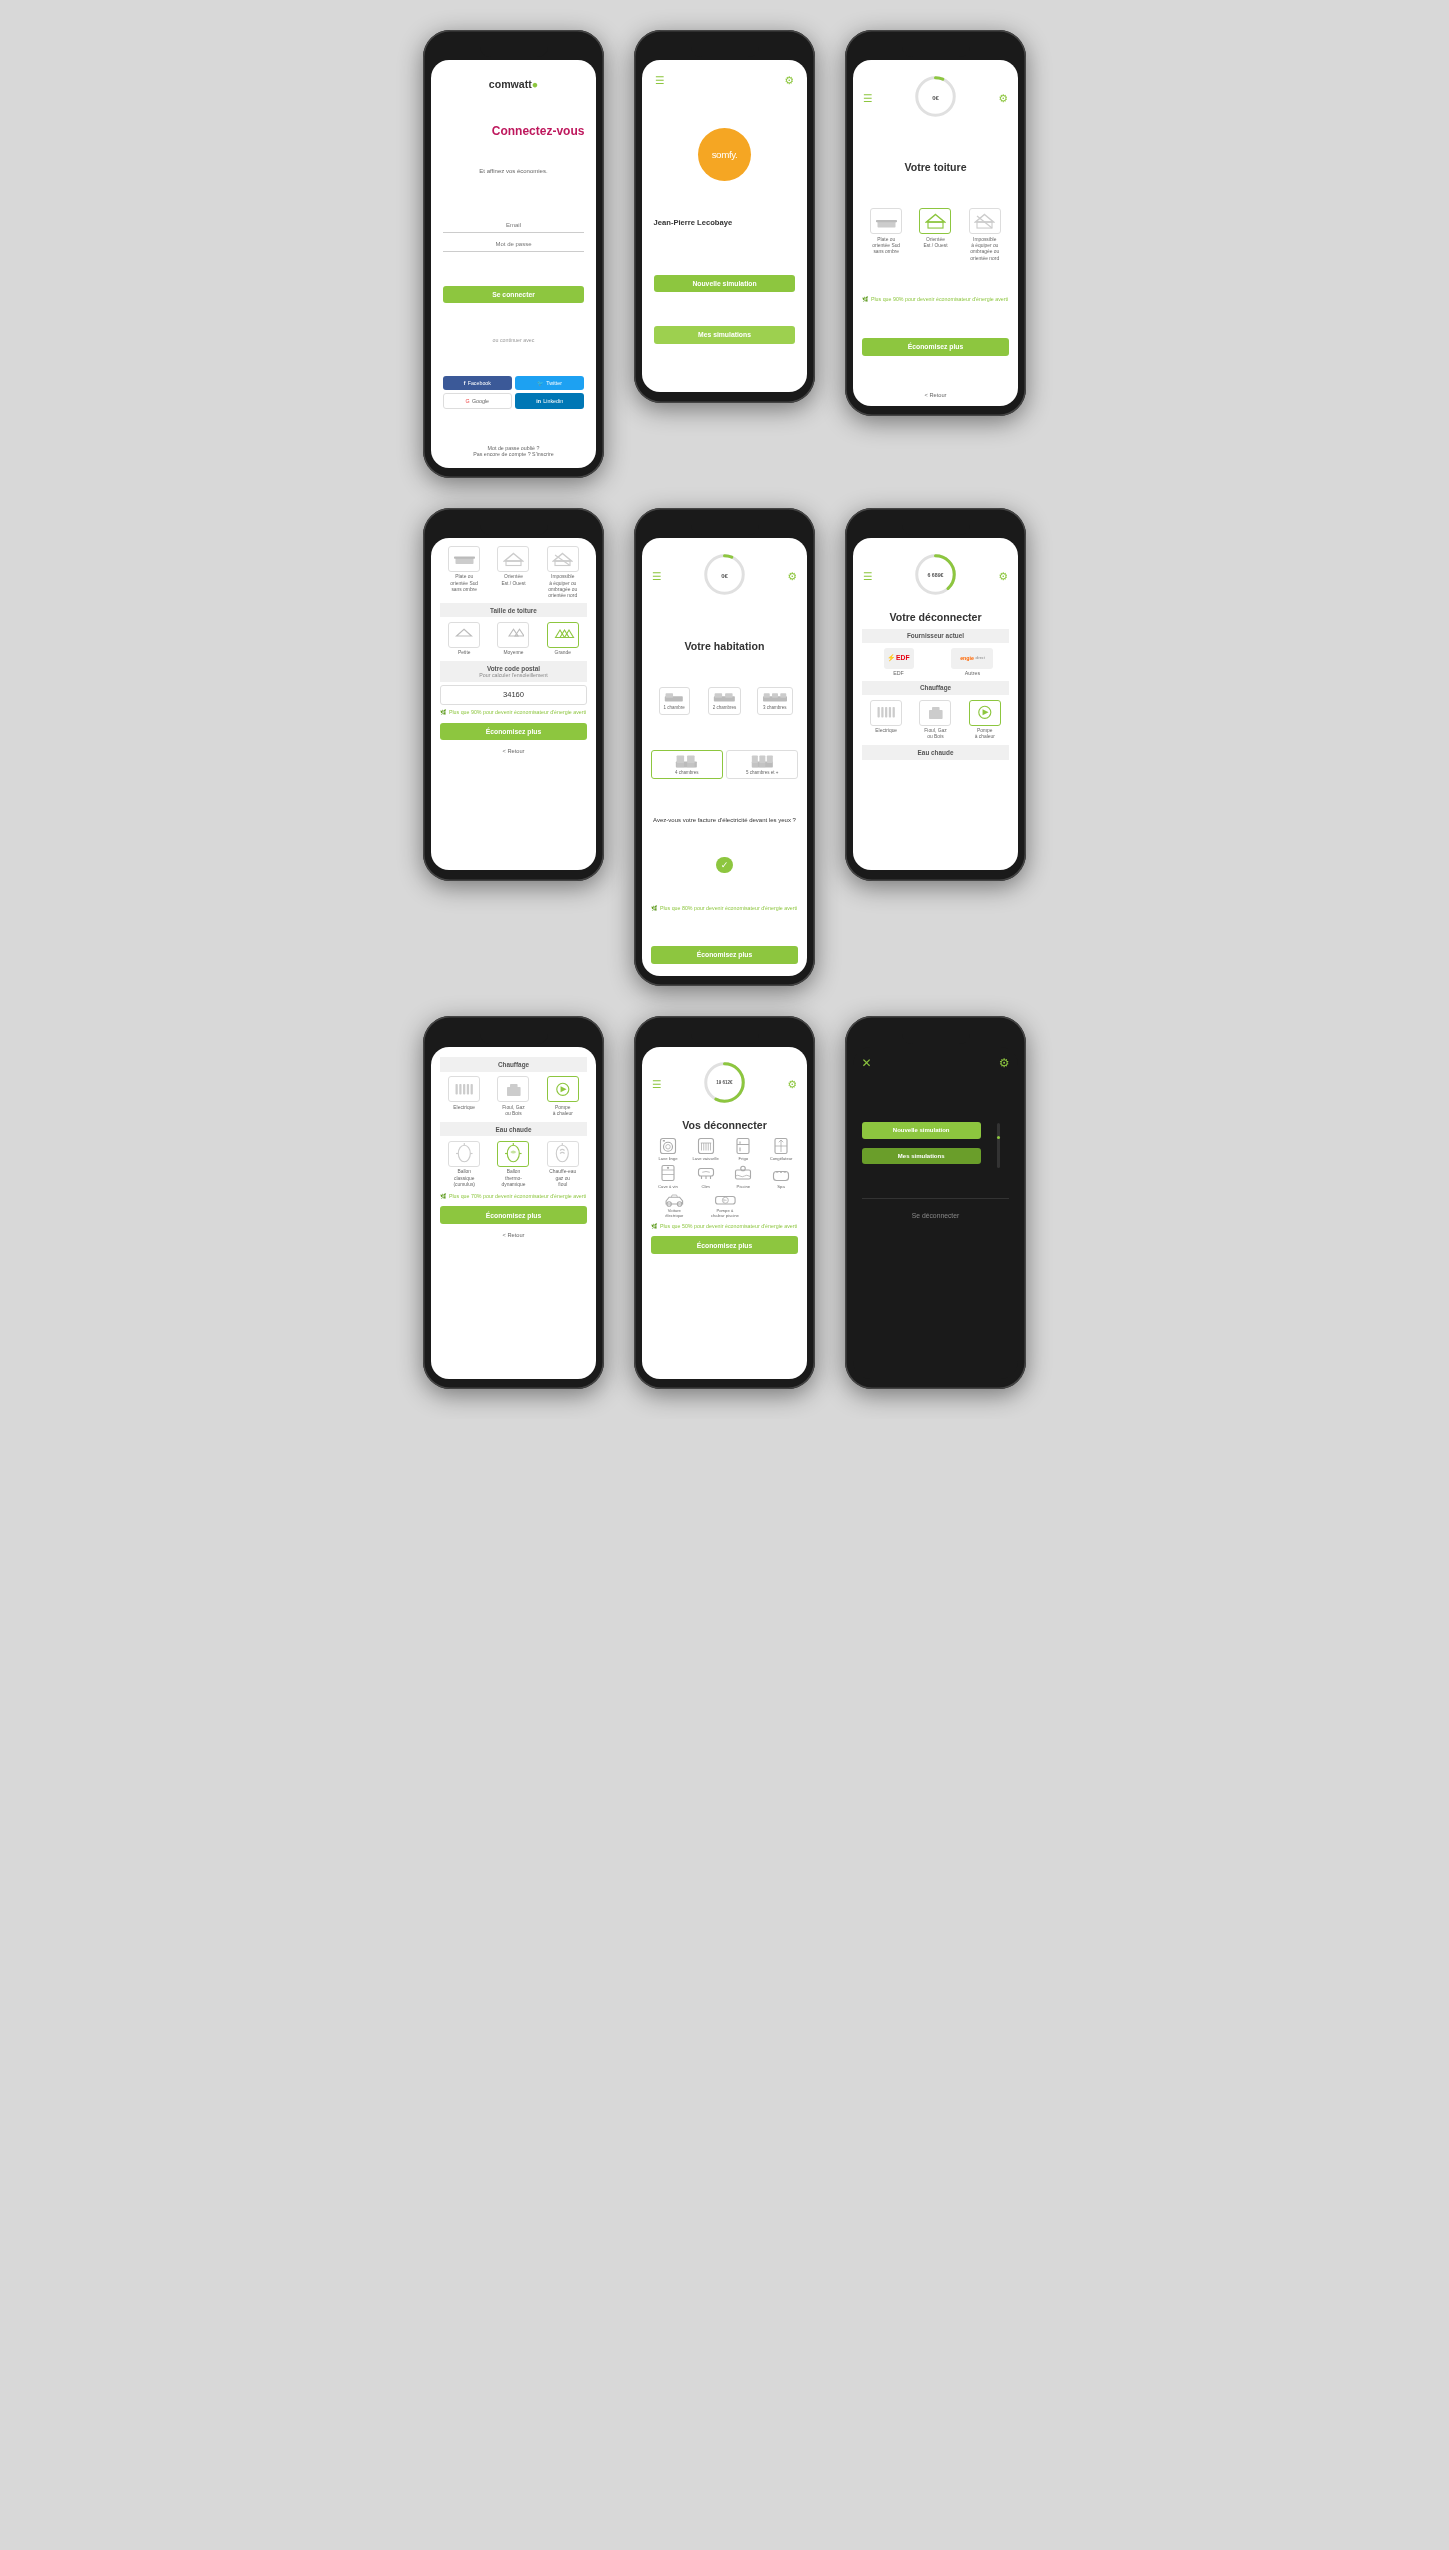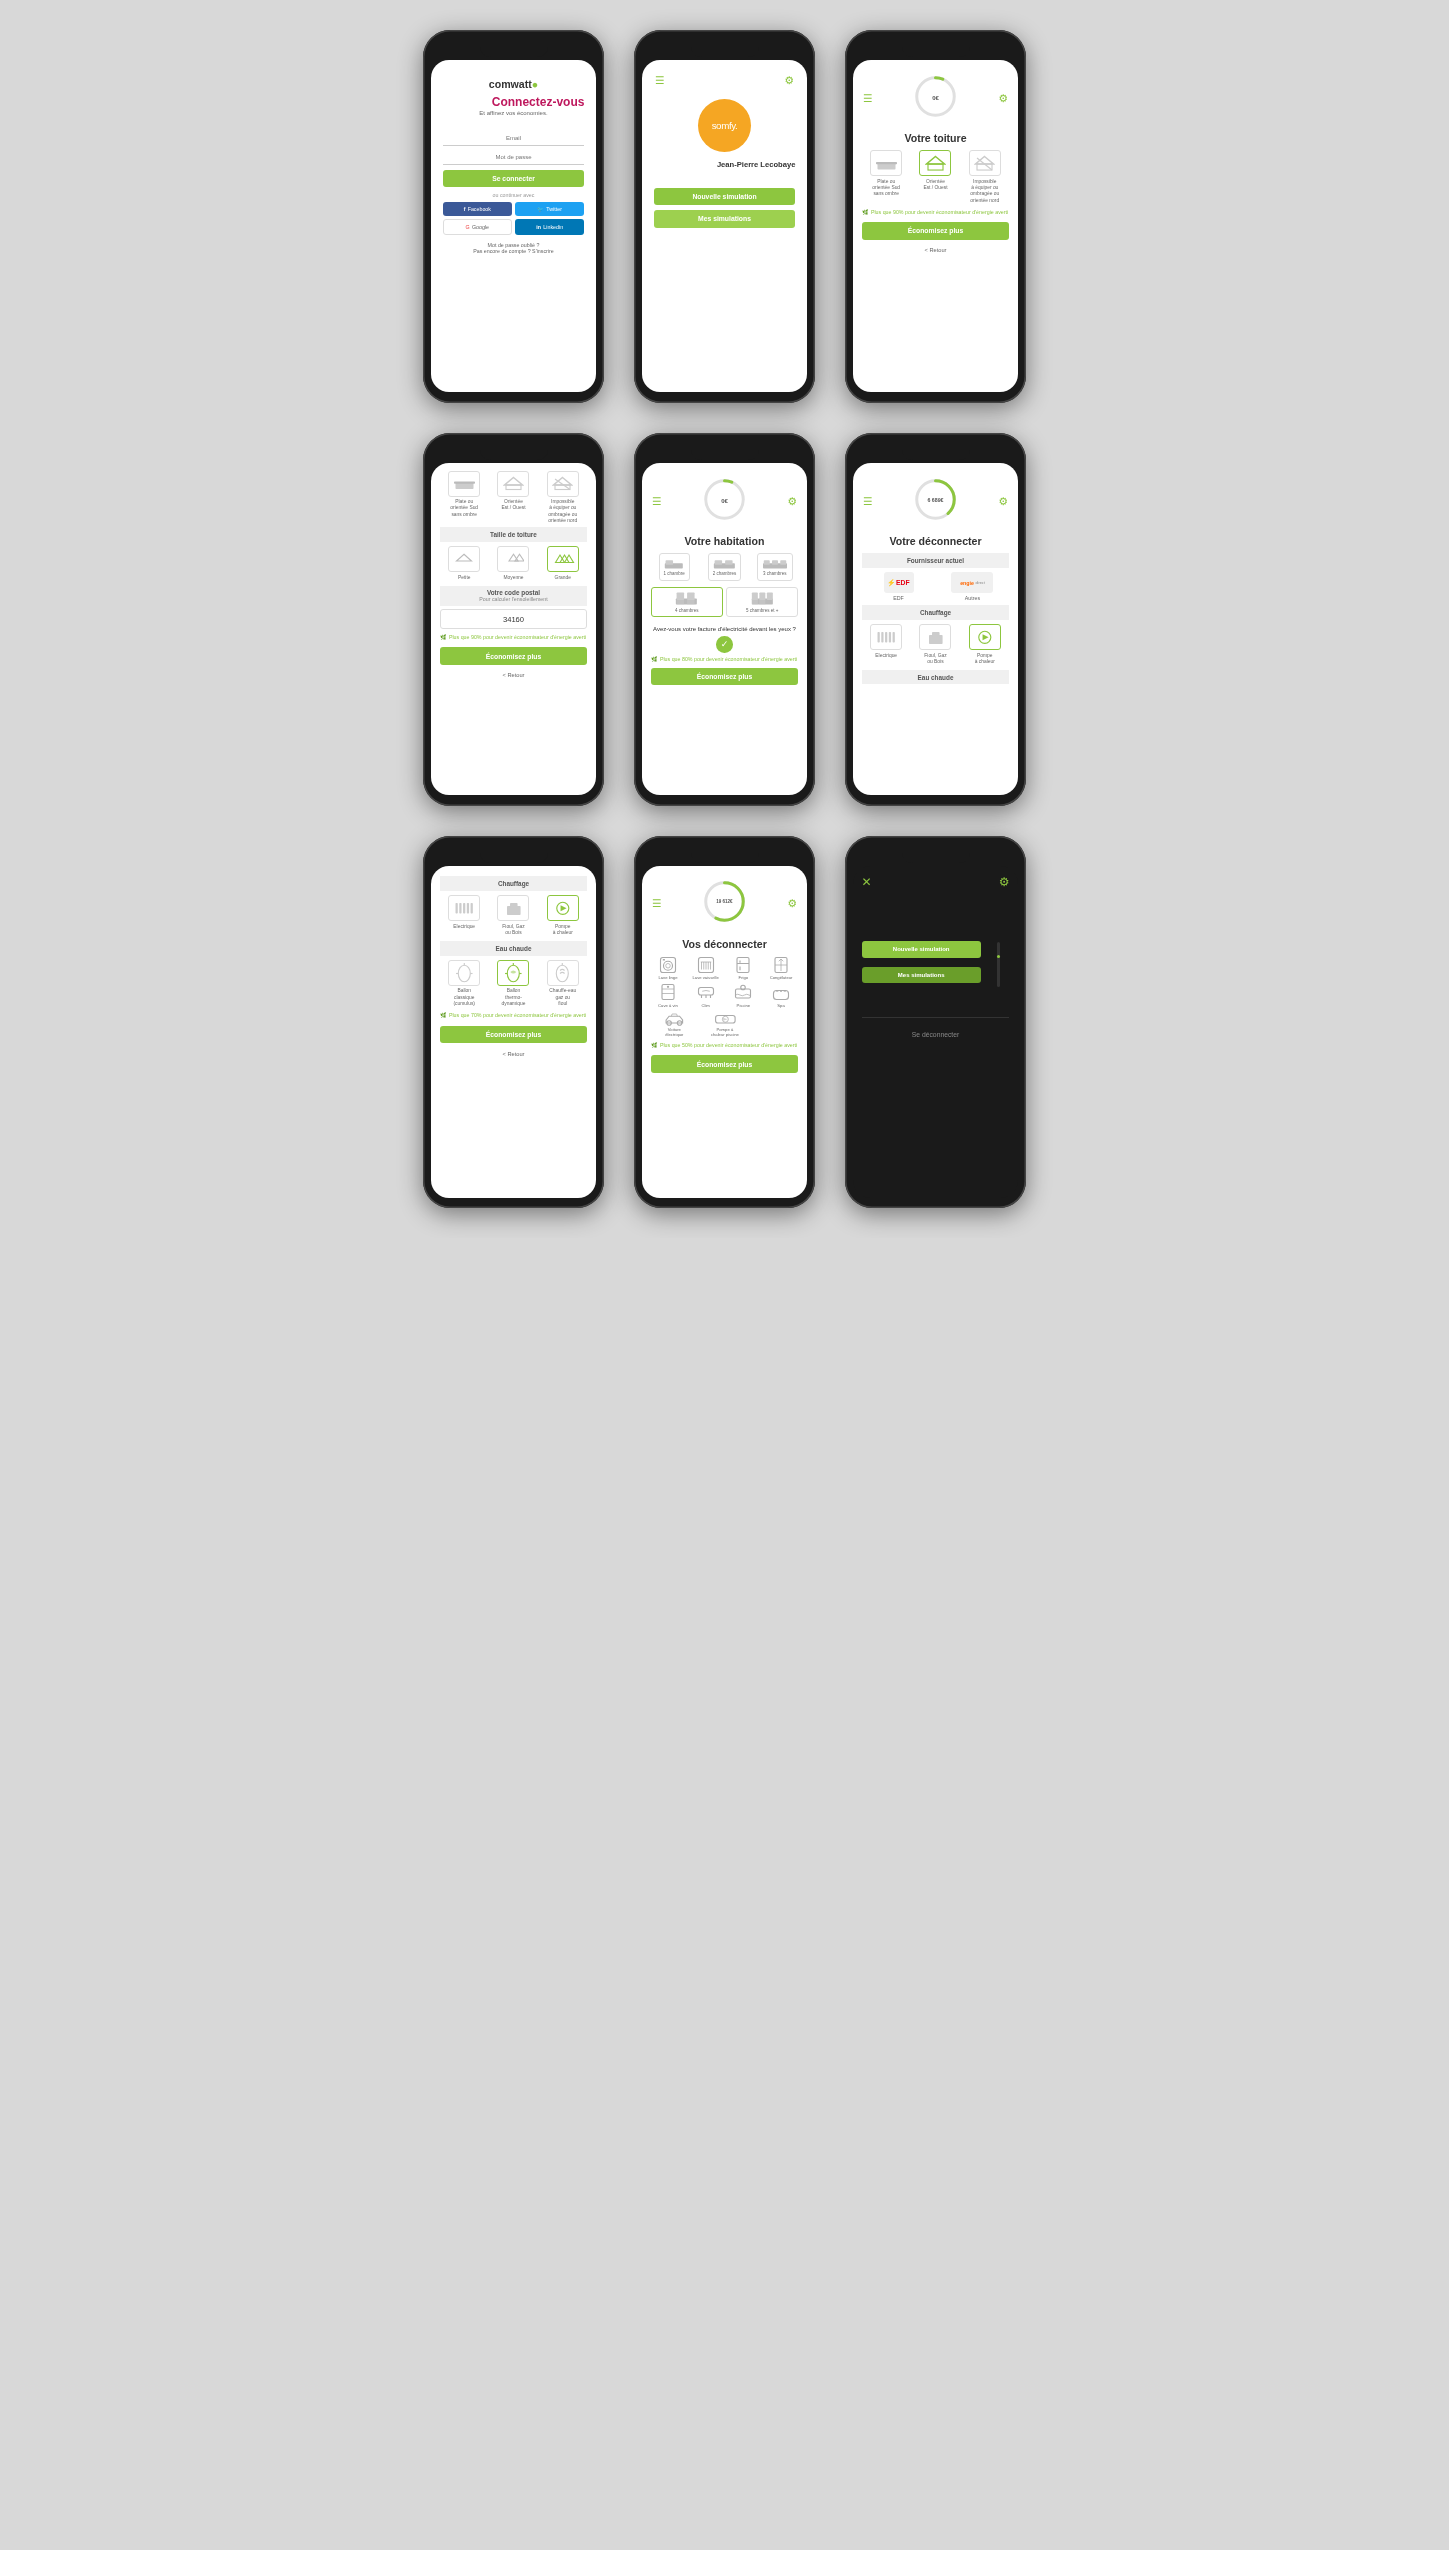--- a/index.html
+++ b/index.html
@@ -50,20 +50,21 @@
       min-height: 332px;
     }
     
     .screen-content {
       flex: 1;
       display: flex;
       flex-direction: column;
       padding: 9px;
       font-size: 6.8px;
       overflow: hidden;
+      gap: 29px;
     }
     
     .top-bar {
       display: flex;
       justify-content: space-between;
       align-items: center;
       padding: 3px 1.5px;
       margin-bottom: 4.5px;
     }
     
@@ -195,21 +196,21 @@
       margin: 6px auto 7.6px auto;
       display: flex;
       align-items: center;
       justify-content: center;
       font-size: 9.8px;
       font-weight: 700;
       color: #fff;
       letter-spacing: -0.4px;
     }
     .user-name {
-      text-align: right;
+      text-align: left;
       font-size: 7.6px;
       font-weight: 600;
       color: #333;
       margin-bottom: 19px;
     }
     
     .section-heading {
       text-align: center;
       font-size: 10.6px;
       font-weight: 700;

